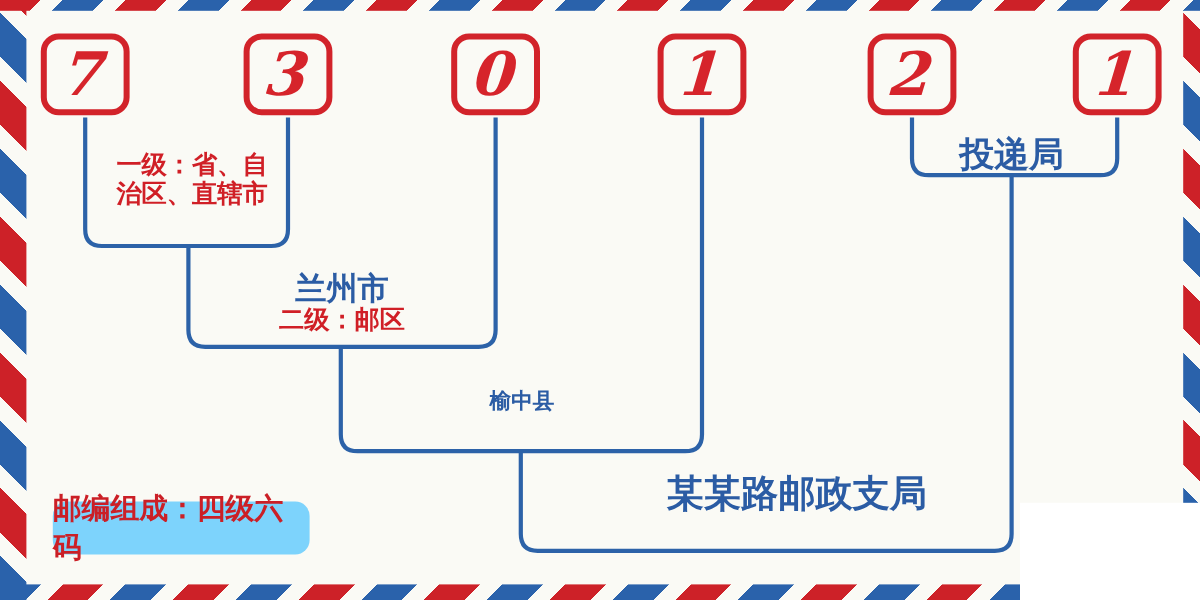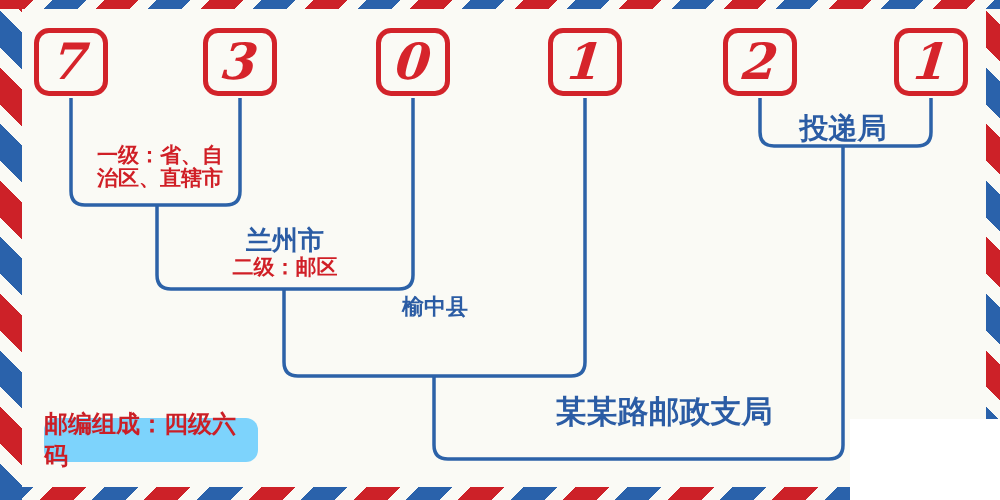--- a/index.html
+++ b/index.html
@@ -125,27 +125,27 @@
   <div class="digit-box" style="left:548px">
     <span class="digit">1</span>
   </div>
   <div class="digit-box" style="left:723px">
     <span class="digit">2</span>
   </div>
   <div class="digit-box" style="left:894px">
     <span class="digit">1</span>
   </div>
 
-  <div class="lbl desc" style="left:160px; top:143px">一级：省、自</div>
-  <div class="lbl desc" style="left:160px; top:166px">治区、直辖市</div>
+  <div class="lbl desc" style="left:160px; top:126px">一级：省、自</div>
+  <div class="lbl desc" style="left:160px; top:150px">治区、直辖市</div>
 
   <div class="lbl name" style="left:285px; top:223px; font-size:26px">兰州市</div>
   <div class="lbl desc" style="left:285px; top:255px">二级：邮区</div>
 
-  <div class="lbl name" style="left:435px; top:292px; font-size:22px">榆中县</div>
+  <div class="lbl name" style="left:435px; top:322px; font-size:18px">榆中县</div>
 
   <div class="lbl name" style="left:664px; top:391px; font-size:31px">某某路邮政支局</div>
 
   <div class="lbl name" style="left:843px; top:109px; font-size:29px">投递局</div>
 
   <div class="badge">
     <span class="badge-text">邮编组成：四级六码</span>
   </div>
 
 </div>

